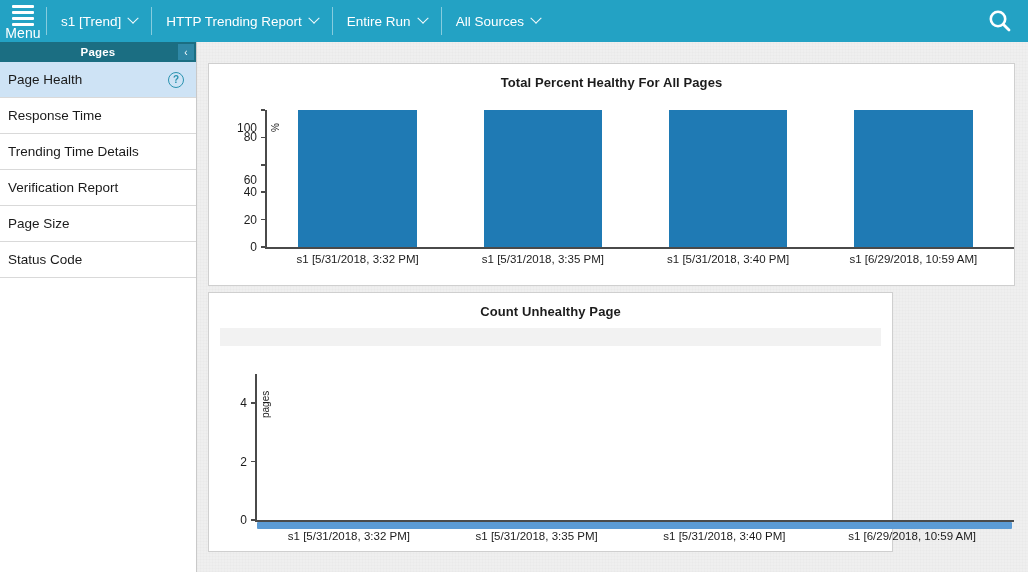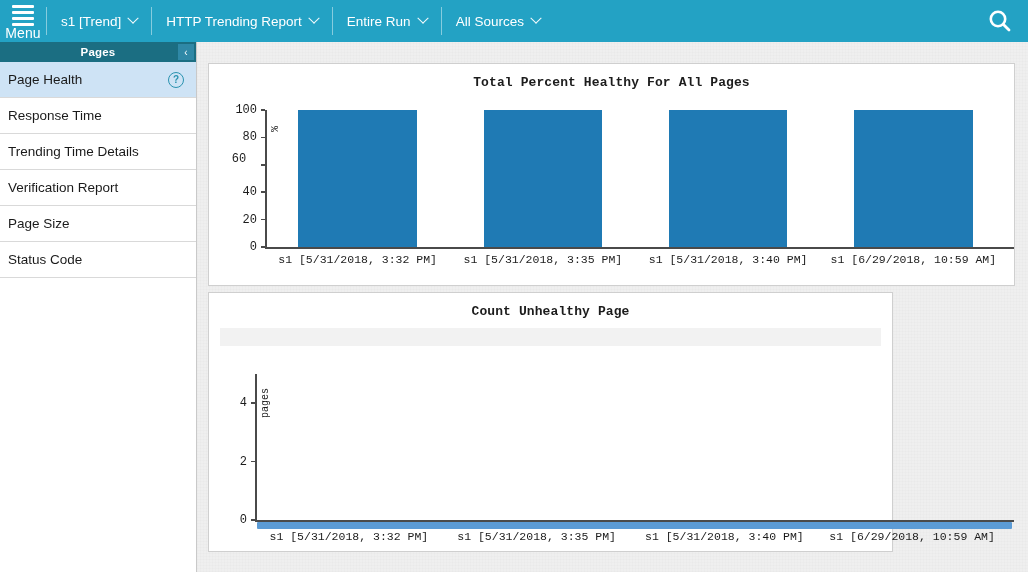--- a/index.html
+++ b/index.html
@@ -86,21 +86,21 @@
   .content {
     position: absolute; left: 197px; top: 42px; width: 831px; height: 530px;
     background:
       repeating-linear-gradient(0deg, rgba(0,0,0,.012) 0 1px, rgba(0,0,0,0) 1px 3px),
       repeating-linear-gradient(90deg, rgba(0,0,0,.012) 0 1px, rgba(0,0,0,0) 1px 3px),
       #efefef;
     overflow: hidden;
   }
 
   .panel {
-    position: absolute; background: #ffffff; border: 1px solid #cfcfcf; font-family: Liberation Mono, monospace;
+    position: absolute; background: #ffffff; border: 1px solid #cfcfcf;
   }
   #panel-health { left: 11px; top: 21px; width: 807px; height: 223px; }
   #panel-unhealthy { left: 11px; top: 250px; width: 685px; height: 260px; }
 
   .chart-title {
     text-align: center; font-size: 13px; font-weight: bold; color: #1c1c1c;
     padding-top: 11px; letter-spacing: .1px;
   }
 
   .legend-band {
@@ -234,25 +234,25 @@
       <div class="plot" id="plot-health">
           <div class="axis-y" style="left: 56px; top: 6px; height: 137px;"></div>
           <div class="axis-x" style="left: 56px; top: 143px; width: 749px;"></div>
           <div class="ytick-mark" style="left: 52px; top: 142.25px;"></div>
           <div class="ytick-label" style="left: 12px; top: 143px; width: 36px;">0</div>
           <div class="ytick-mark" style="left: 52px; top: 114.85px;"></div>
           <div class="ytick-label" style="left: 12px; top: 115.6px; width: 36px;">20</div>
           <div class="ytick-mark" style="left: 52px; top: 87.45px;"></div>
           <div class="ytick-label" style="left: 12px; top: 88.2px; width: 36px;">40</div>
           <div class="ytick-mark" style="left: 52px; top: 60.05px;"></div>
-          <div class="ytick-label" style="left: 12px; top: 55px; width: 36px; text-align: center;">60</div>
+          <div class="ytick-label" style="left: 12px; top: 76px; width: 36px;">60</div>
           <div class="ytick-mark" style="left: 52px; top: 32.65px;"></div>
           <div class="ytick-label" style="left: 12px; top: 33.4px; width: 36px;">80</div>
           <div class="ytick-mark" style="left: 52px; top: 5.25px;"></div>
-          <div class="ytick-label" style="left: 12px; top: 6px; width: 36px;">100</div>
+          <div class="ytick-label" style="left: 12px; top: 24px; width: 36px;">100</div>
           <div class="ylabel-rot" style="left: 61px; top: 28px;">%</div>
           <div class="bar" title="s1 [5/31/2018, 3:32 PM]: 100" style="left: 89.345px; width: 118.56px; top: 6px; height: 137px; background: rgb(31, 122, 180);"></div>
           <div class="xtick-label" style="left: 56px; width: 185.25px; top: 149px;">s1 [5/31/2018, 3:32 PM]</div>
           <div class="bar" title="s1 [5/31/2018, 3:35 PM]: 100" style="left: 274.595px; width: 118.56px; top: 6px; height: 137px; background: rgb(31, 122, 180);"></div>
           <div class="xtick-label" style="left: 241.25px; width: 185.25px; top: 149px;">s1 [5/31/2018, 3:35 PM]</div>
           <div class="bar" title="s1 [5/31/2018, 3:40 PM]: 100" style="left: 459.845px; width: 118.56px; top: 6px; height: 137px; background: rgb(31, 122, 180);"></div>
           <div class="xtick-label" style="left: 426.5px; width: 185.25px; top: 149px;">s1 [5/31/2018, 3:40 PM]</div>
           <div class="bar" title="s1 [6/29/2018, 10:59 AM]: 100" style="left: 645.095px; width: 118.56px; top: 6px; height: 137px; background: rgb(31, 122, 180);"></div>
           <div class="xtick-label" style="left: 611.75px; width: 185.25px; top: 149px;">s1 [6/29/2018, 10:59 AM]</div>
         </div>

